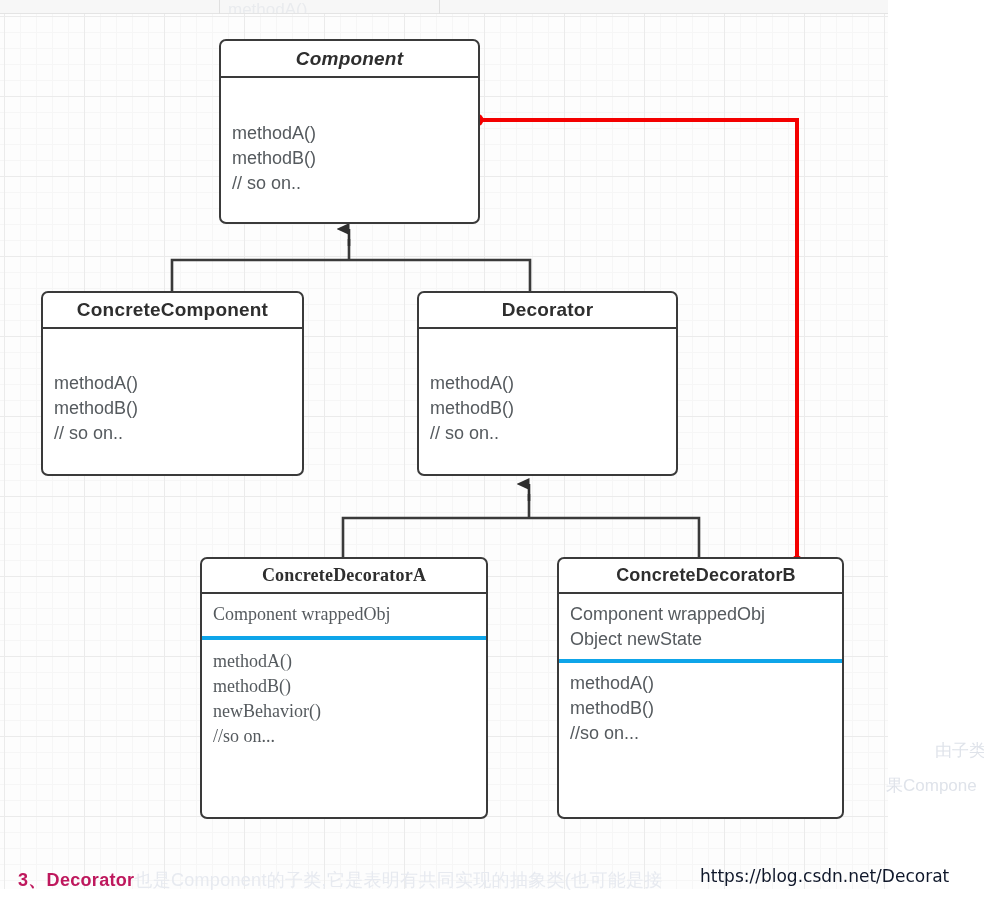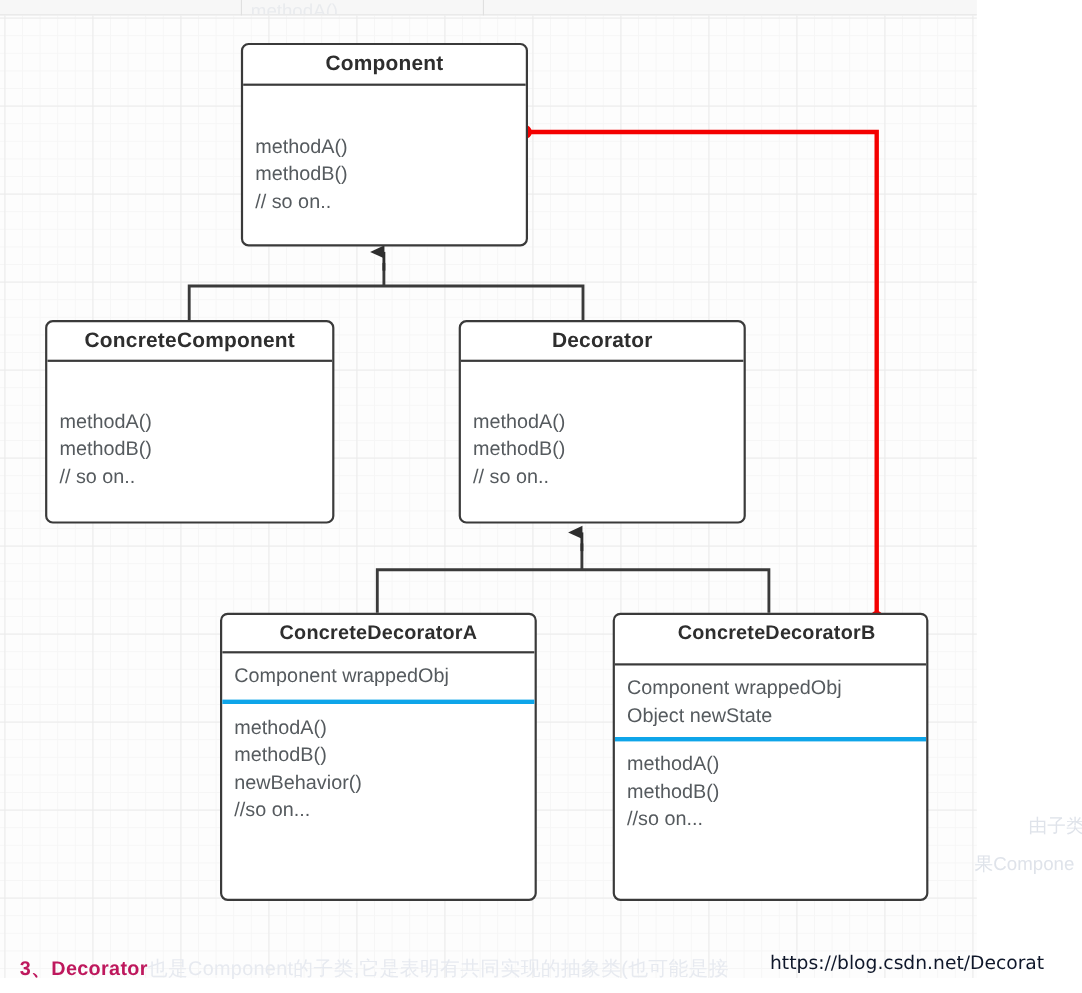--- a/index.html
+++ b/index.html
@@ -69,38 +69,38 @@
     white-space: nowrap;
   }
   .uml-section {
     color: #555a5e;
     white-space: pre-line;
   }
   .uml-section.divided { border-bottom: 4px solid #0ea5e9; }
 
   
   #box-component      { left:219px; top:39px;  width:261px; height:185px; }
-  #box-component .uml-title   { font-size:19px; line-height:36px; height:37px; }
+  #box-component .uml-title   { font-size:19px; line-height:36px; height:37px;font-style:italic; }
   #box-component .uml-section { font-size:18px; line-height:25px; padding:43px 0 0 11px; }
 
   #box-concrete-component { left:41px; top:291px; width:263px; height:185px; }
   #box-concrete-component .uml-title   { font-size:19px; line-height:34px; height:36px; }
   #box-concrete-component .uml-section { font-size:18px; line-height:25px; padding:42px 0 0 11px; }
 
   #box-decorator { left:417px; top:291px; width:261px; height:185px; }
   #box-decorator .uml-title   { font-size:19px; line-height:34px; height:36px; }
   #box-decorator .uml-section { font-size:18px; line-height:25px; padding:42px 0 0 11px; }
 
-  #box-cda { left:200px; top:557px; width:288px; height:262px; }
+  #box-cda { left:200px; top:557px; width:288px; height:262px;font-family:Liberation Serif, serif; }
   #box-cda .uml-title   { font-size:18px; line-height:33px; height:35px; }
   #box-cda .attrs       { font-size:18px; line-height:25px; padding:8px 0 9px 11px; }
   #box-cda .methods     { font-size:18px; line-height:25px; padding:9px 0 0 11px; }
 
   #box-cdb { left:557px; top:557px; width:287px; height:262px; }
-  #box-cdb .uml-title   { font-size:18px; line-height:33px; height:46px;padding-left:11px; }
+  #box-cdb .uml-title   { font-size:18px; line-height:33px; height:35px;padding-left:11px; }
   #box-cdb .attrs       { font-size:18px; line-height:25px; padding:8px 0 7px 11px; }
   #box-cdb .methods     { font-size:18px; line-height:25px; padding:8px 0 0 11px; }
 
   
   .faint {
     position: absolute;
     color: #dfe3ea;
     white-space: nowrap;
     font-size: 17px;
     pointer-events: none;

